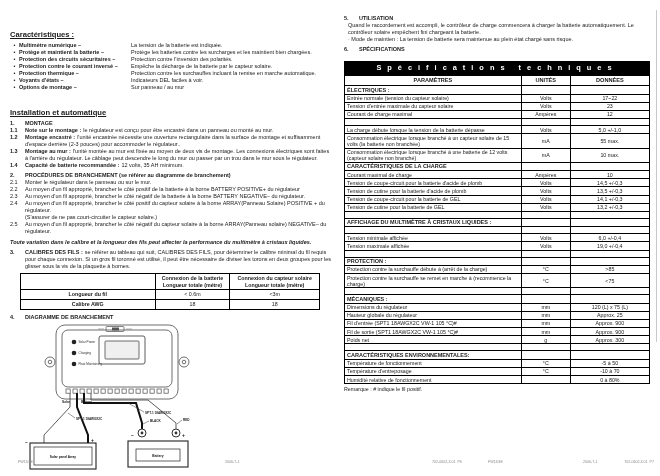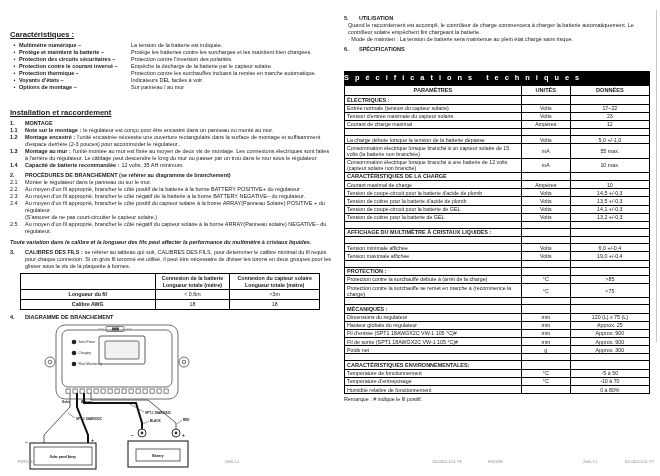--- a/index.html
+++ b/index.html
@@ -30,22 +30,22 @@
   .wires th{font-weight:bold;line-height:1.2;}
   .wires .c0{width:45%;} .wires .c1{width:25%;} .wires .c2{width:30%;}
   .wires td.lbl{font-weight:bold;}
   
   .diag{margin:2px 0 0 14px;}
   svg text{font-family:"Liberation Sans",sans-serif;}
   
   .warn{font-weight:bold;margin-top:3px;font-size:5.7px;}
   
   .p5{margin-left:4px;}
-  .banner{background:#000;color:#fff;font-weight:bold;text-align:left;
-          font-size:7.4px;letter-spacing:6px;padding:2px 0 2.5px;margin-top:18px;}
+  .banner{background:#000;color:#fff;font-weight:bold;text-align:center;
+          font-size:7.4px;letter-spacing:6px;padding:2px 0 2.5px;margin-top:8px;}
   .spec{width:100%;border:1.5px solid #000;margin-top:0;}
   .spec th{border:1px solid #000;border-bottom:1.4px solid #000;font-size:5.6px;padding:1px 2px;}
   .spec td{border:1px solid #000;font-size:5.3px;line-height:1.16;padding:0.5px 2px;vertical-align:middle;}
   .spec .pc{width:58%;} .spec .uc{width:16%;text-align:center;} .spec .dc{width:26%;text-align:center;}
   .spec tr.sec td{font-weight:bold;font-size:5.5px;}
   .spec tr.blank td{height:5px;}
   .remark{font-size:5.3px;margin-top:2px;}
   
   .foot{position:absolute;top:460px;font-size:3.6px;color:#8a8a8a;}
   .edge{position:absolute;right:3px;top:10px;height:332px;border-left:1px solid #c9c9c9;}
@@ -87,21 +87,21 @@
         <span class="term">Voyants d'états –</span>
         <span class="desc">Indicateurs DEL faciles à voir.</span>
       </div>
     <div class="feat">
         <span class="bull"></span>
         <span class="term">Options de montage –</span>
         <span class="desc">Sur panneau / au mur</span>
       </div>
   </div>
 
-  <div class="h1">Installation et raccordement</div>
+  <div class="h1">Installation et automatique</div>
 
   <div class="itm">
       <span class="n b">1.</span>
       <span class="tx b">MONTAGE</span>
     </div>
   <div class="itm">
       <span class="n b">1.1</span>
       <span class="tx"><b>Note sur le montage :</b><span>le régulateur est conçu pour être encastré dans un panneau ou monté au mur.</span></span>
     </div>
   <div class="itm">

